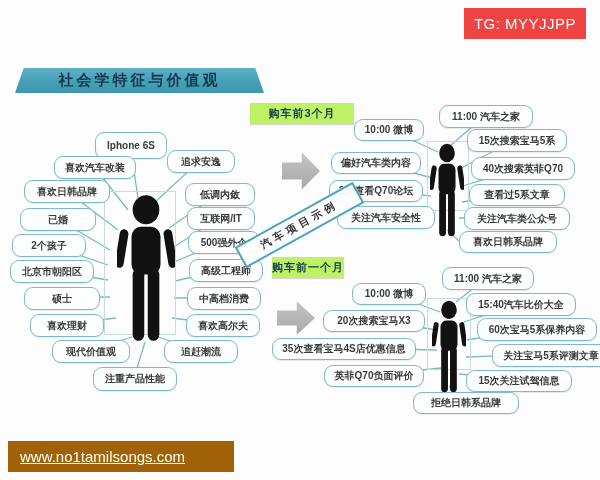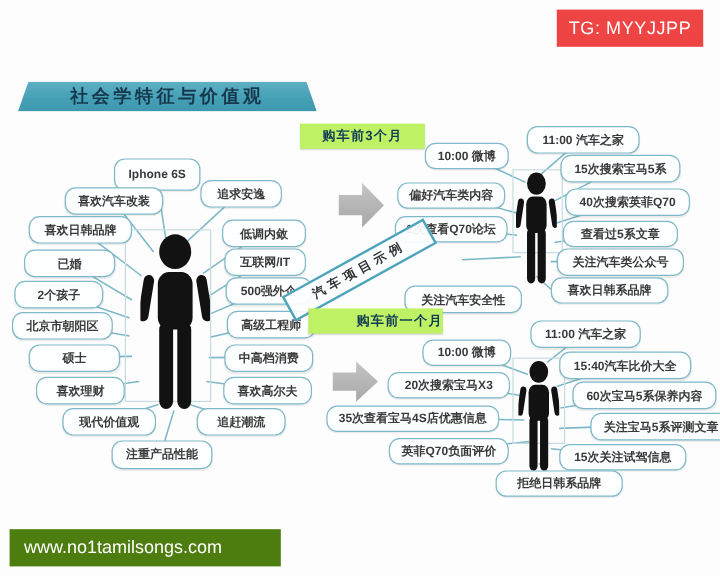--- a/index.html
+++ b/index.html
@@ -1,37 +1,37 @@
 <!DOCTYPE html>
 <html><head>
 <meta charset="utf-8">
 <style>
   html,body{margin:0;padding:0;background:#ffffff;font-family:"Liberation Sans","DejaVu Sans",sans-serif;}
   .canvas{position:relative;width:600px;height:480px;background:#FDFDFD;overflow:hidden;}
 
   
   .tg-badge{position:absolute;left:464px;top:8px;width:122px;height:31px;background:#ef4444;color:#fff;
     font-size:15px;display:flex;align-items:center;justify-content:center;letter-spacing:.5px;z-index:6;}
-  .site-bar{position:absolute;left:8px;top:441px;width:214px;height:31px;background:#4d7c0f;color:#fff;
-    font-size:15px;display:flex;align-items:center;padding-left:12px;z-index:6;}
+  .site-bar{position:absolute;left:8px;top:441px;width:214px;height:31px;background:#a16207;color:#fff;
+    font-size:15px;display:flex;align-items:center;padding-left:12px;z-index:6;text-decoration:underline;}
 
   
   .banner{position:absolute;top:68px;height:25px;display:flex;align-items:center;justify-content:center;
     background:linear-gradient(180deg,#5FB0C4 0%,#45A0B6 55%,#3E97AD 100%);
     clip-path:polygon(3.5% 0,96.5% 0,100% 100%,0 100%);
     color:#16384E;font-weight:bold;font-size:15px;letter-spacing:3px;z-index:3;}
   .banner-left{left:15px;width:249px;}
   .banner-right{left:323px;width:243px;}
 
   
   .phase{position:absolute;background:#bef264;color:#123C55;font-weight:bold;font-size:11px;
     display:flex;align-items:center;justify-content:center;letter-spacing:1px;z-index:5;
     box-shadow:0 1px 1px rgba(0,0,0,.15);}
   .phase-top{left:250px;top:103px;width:104px;height:21px;}
-  .phase-bottom{left:257px;top:257px;width:72px;height:21px;padding-left:40px;}
+  .phase-bottom{left:272px;top:257px;width:72px;height:21px;}
 
   
   #connectors{position:absolute;left:0;top:0;width:600px;height:480px;z-index:1;}
   #connectors line{stroke:#7FB9C9;stroke-width:1.3;}
 
   
   .arrow{position:absolute;background:linear-gradient(180deg,#C6C6C6,#A6A6A6);z-index:1;
     clip-path:polygon(0 30%,52% 30%,52% 6%,100% 50%,52% 94%,52% 70%,0 70%);}
   .arrow-1{left:282px;top:150px;width:38px;height:42px;}
   .arrow-2{left:277px;top:299px;width:38px;height:38px;}
@@ -156,21 +156,21 @@
       <div class="bubble" style="left: 52px; top: 340px; width: 76px; height: 21px;">现代价值观</div>
       <div class="bubble" style="left: 164px; top: 340px; width: 72px; height: 21px;">追赶潮流</div>
       <div class="bubble" style="left: 93px; top: 367px; width: 82px; height: 22px;">注重产品性能</div>
       <div class="bubble" style="left: 354px; top: 119px; width: 68px; height: 20px;">10:00 微博</div>
       <div class="bubble" style="left: 439px; top: 105px; width: 92px; height: 21px;">11:00 汽车之家</div>
       <div class="bubble" style="left: 467px; top: 129px; width: 98px; height: 21px;">15次搜索宝马5系</div>
       <div class="bubble" style="left: 331px; top: 152px; width: 88px; height: 20px;">偏好汽车类内容</div>
       <div class="bubble" style="left: 471px; top: 157px; width: 102px; height: 21px;">40次搜索英菲Q70</div>
       <div class="bubble" style="left: 329px; top: 180px; width: 92px; height: 20px;">2次查看Q70论坛</div>
       <div class="bubble" style="left: 469px; top: 184px; width: 94px; height: 20px;">查看过5系文章</div>
-      <div class="bubble" style="left: 337px; top: 206px; width: 96px; height: 21px; margin-top: 32px;">关注汽车安全性</div>
+      <div class="bubble" style="left: 337px; top: 206px; width: 96px; height: 21px;">关注汽车安全性</div>
       <div class="bubble" style="left: 464px; top: 207px; width: 104px; height: 21px;">关注汽车类公众号</div>
       <div class="bubble" style="left: 411px; top: 231px; width: 96px; height: 20px; margin-left: 48px;">喜欢日韩系品牌</div>
       <div class="bubble" style="left: 352px; top: 283px; width: 72px; height: 20px;">10:00 微博</div>
       <div class="bubble" style="left: 442px; top: 267px; width: 90px; height: 21px;">11:00 汽车之家</div>
       <div class="bubble" style="left: 466px; top: 293px; width: 108px; height: 21px;">15:40汽车比价大全</div>
       <div class="bubble" style="left: 323px; top: 310px; width: 100px; height: 20px;">20次搜索宝马X3</div>
       <div class="bubble" style="left: 477px; top: 318px; width: 118px; height: 21px;">60次宝马5系保养内容</div>
       <div class="bubble" style="left: 272px; top: 338px; width: 142px; height: 20px;">35次查看宝马4S店优惠信息</div>
       <div class="bubble" style="left: 492px; top: 344px; width: 116px; height: 21px;">关注宝马5系评测文章</div>
       <div class="bubble" style="left: 324px; top: 365px; width: 98px; height: 20px;">英菲Q70负面评价</div>

